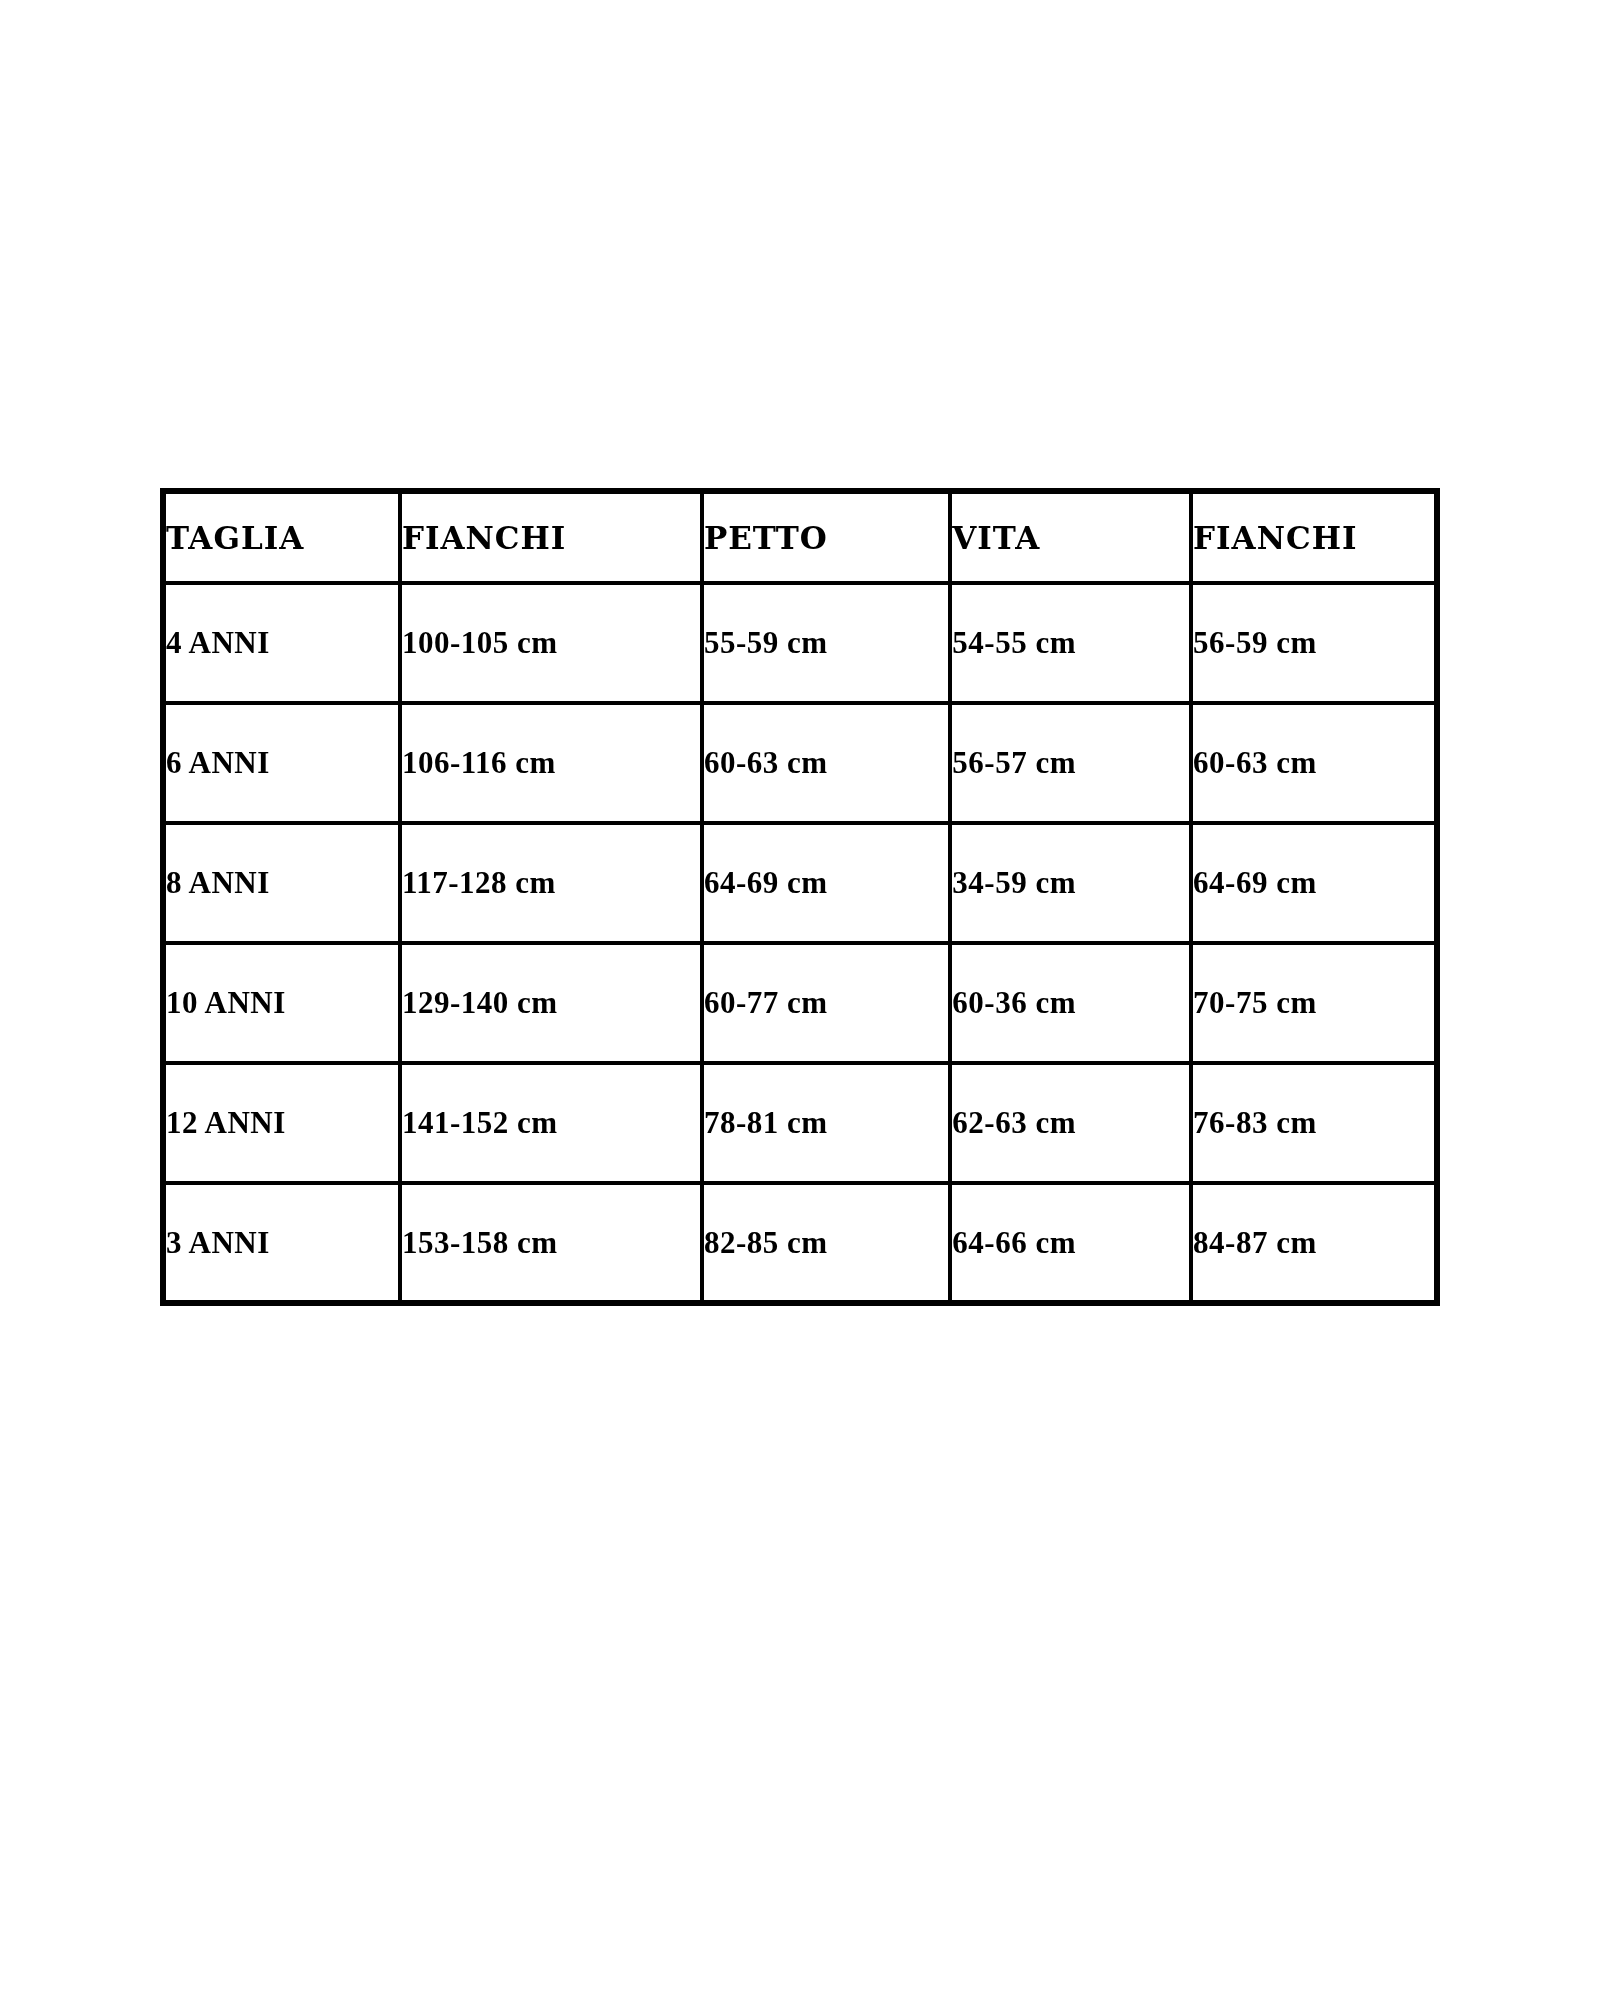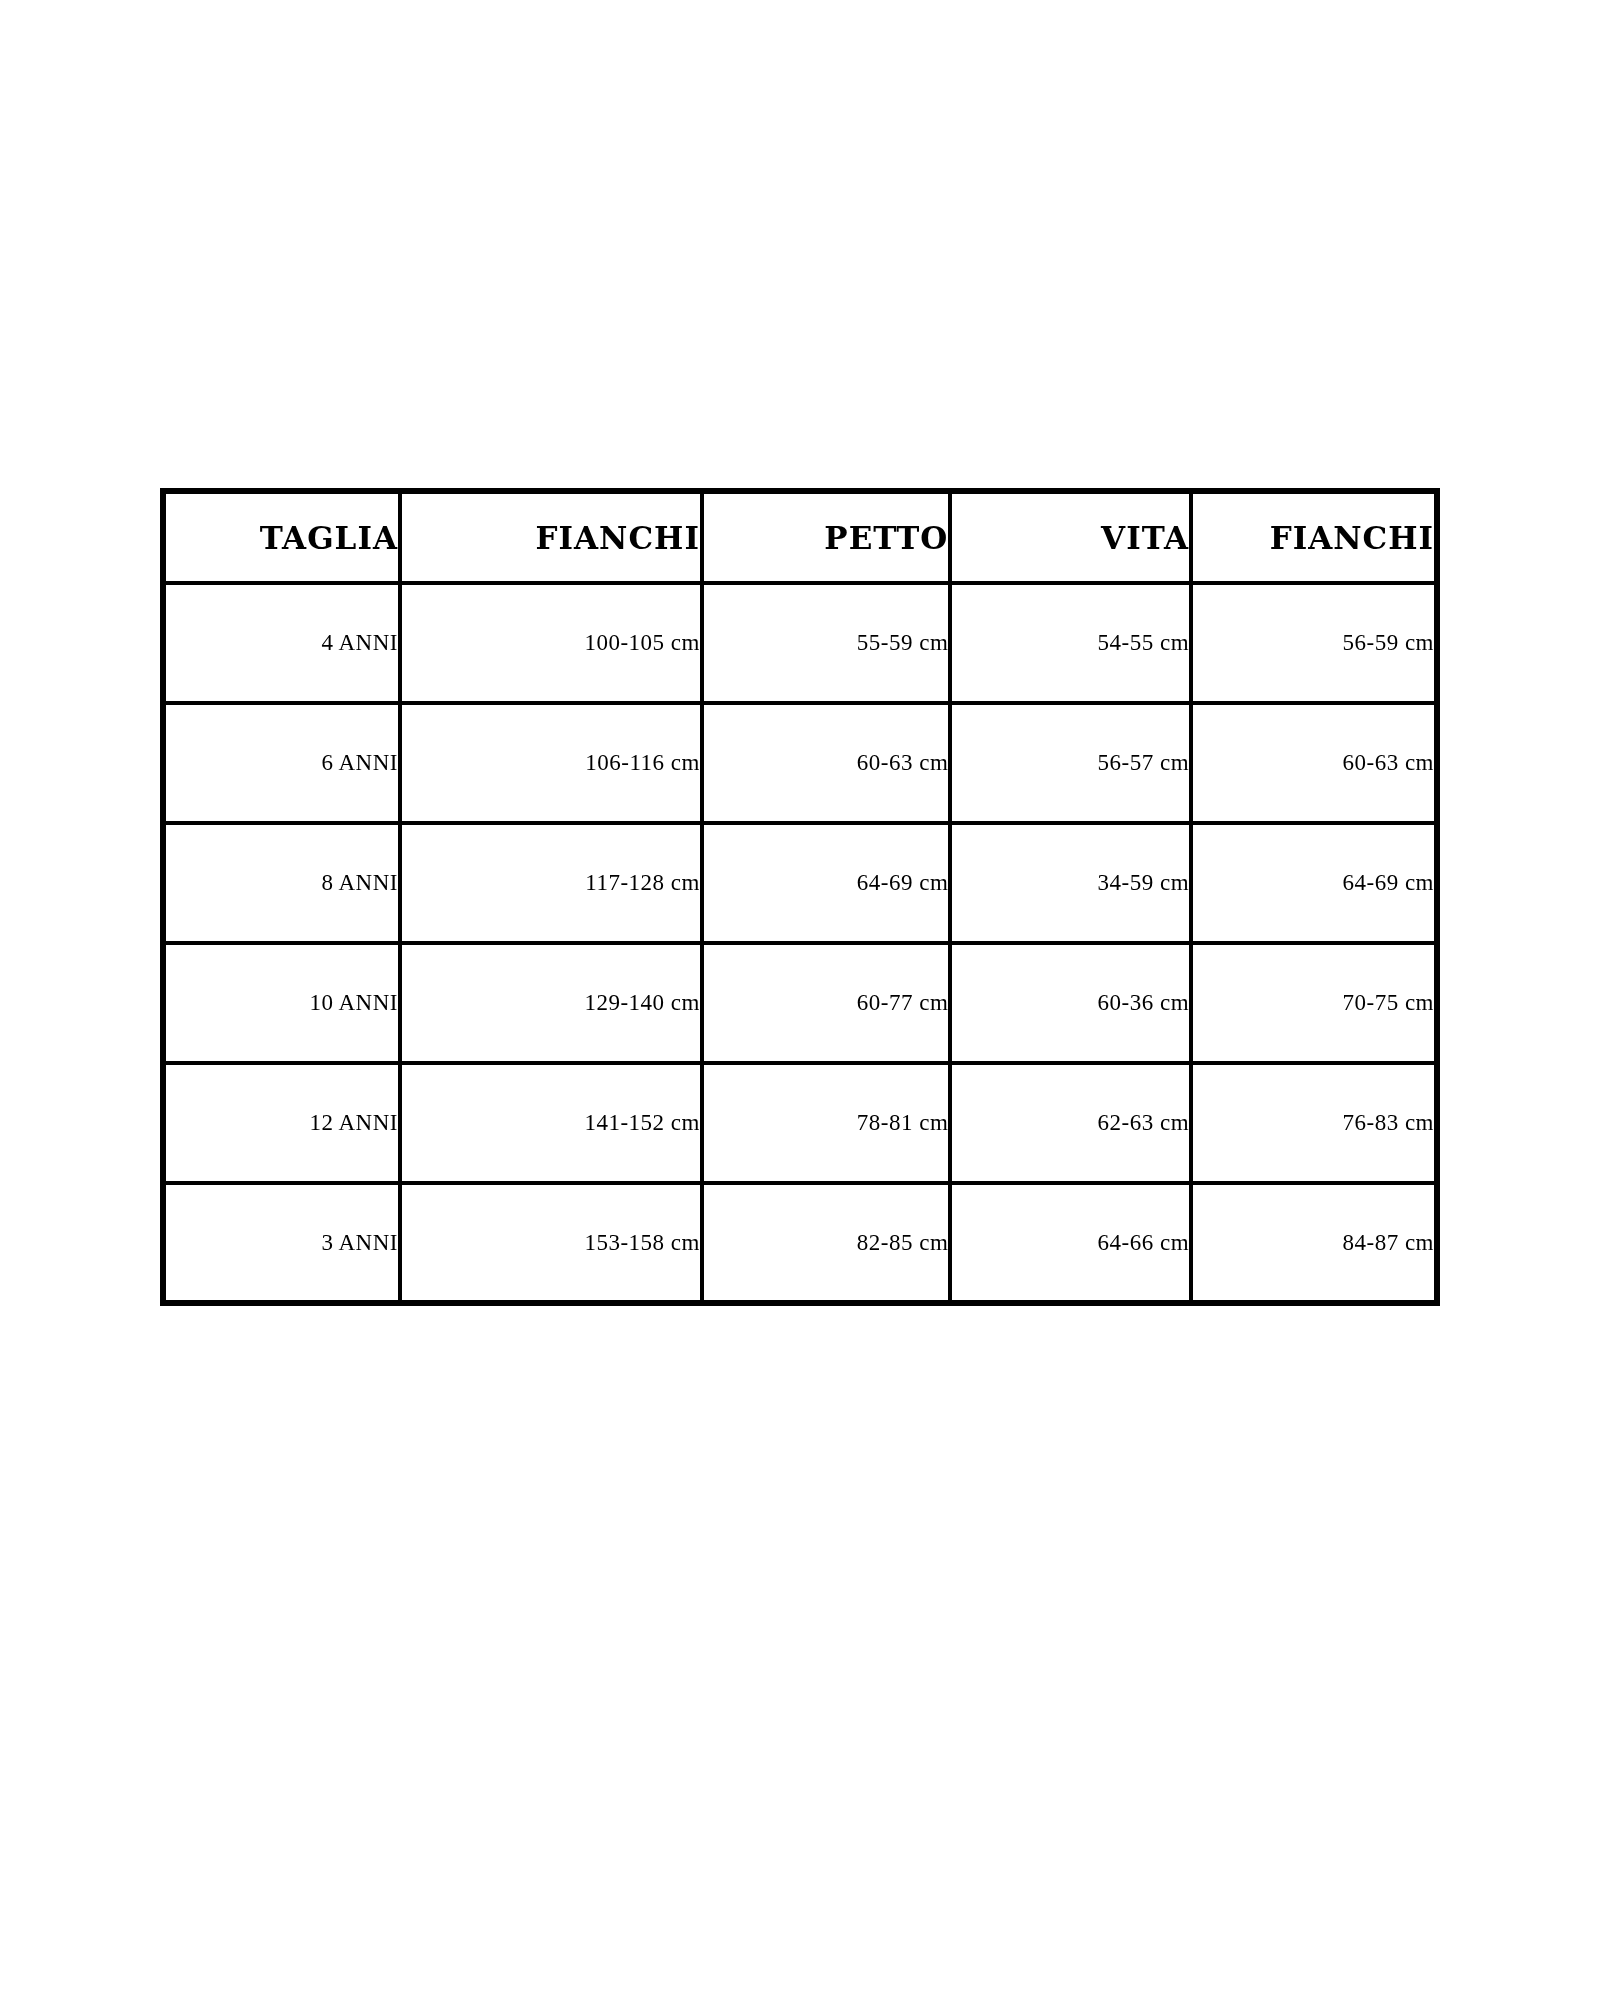--- a/index.html
+++ b/index.html
@@ -22,42 +22,42 @@
   }
   table.size-chart {
     width: 100%;
     border-collapse: collapse;
     table-layout: fixed;
     border: 6px solid #000000;
   }
   table.size-chart th,
   table.size-chart td {
     border: 4px solid #000000;
-    text-align: right;
+    text-align: left;
     vertical-align: middle;
     padding: 0;
     overflow: hidden;
     white-space: nowrap;
   }
   table.size-chart thead tr {
     height: 92px;
   }
   table.size-chart tbody tr {
     height: 120px;
   }
   table.size-chart th {
     font-family: "DejaVu Serif", "Liberation Serif", serif;
     font-weight: bold;
     font-size: 31px;
     letter-spacing: 1px;
   }
   table.size-chart td {
     font-family: "Liberation Serif", serif;
-    font-weight: normal;
-    font-size: 23px;
+    font-weight: bold;
+    font-size: 31px;
     letter-spacing: 0.5px;
   }
   col.c0 { width: 18.6%; }
   col.c1 { width: 23.7%; }
   col.c2 { width: 19.5%; }
   col.c3 { width: 18.9%; }
   col.c4 { width: 19.3%; }
 </style>
 </head>
 <body>

